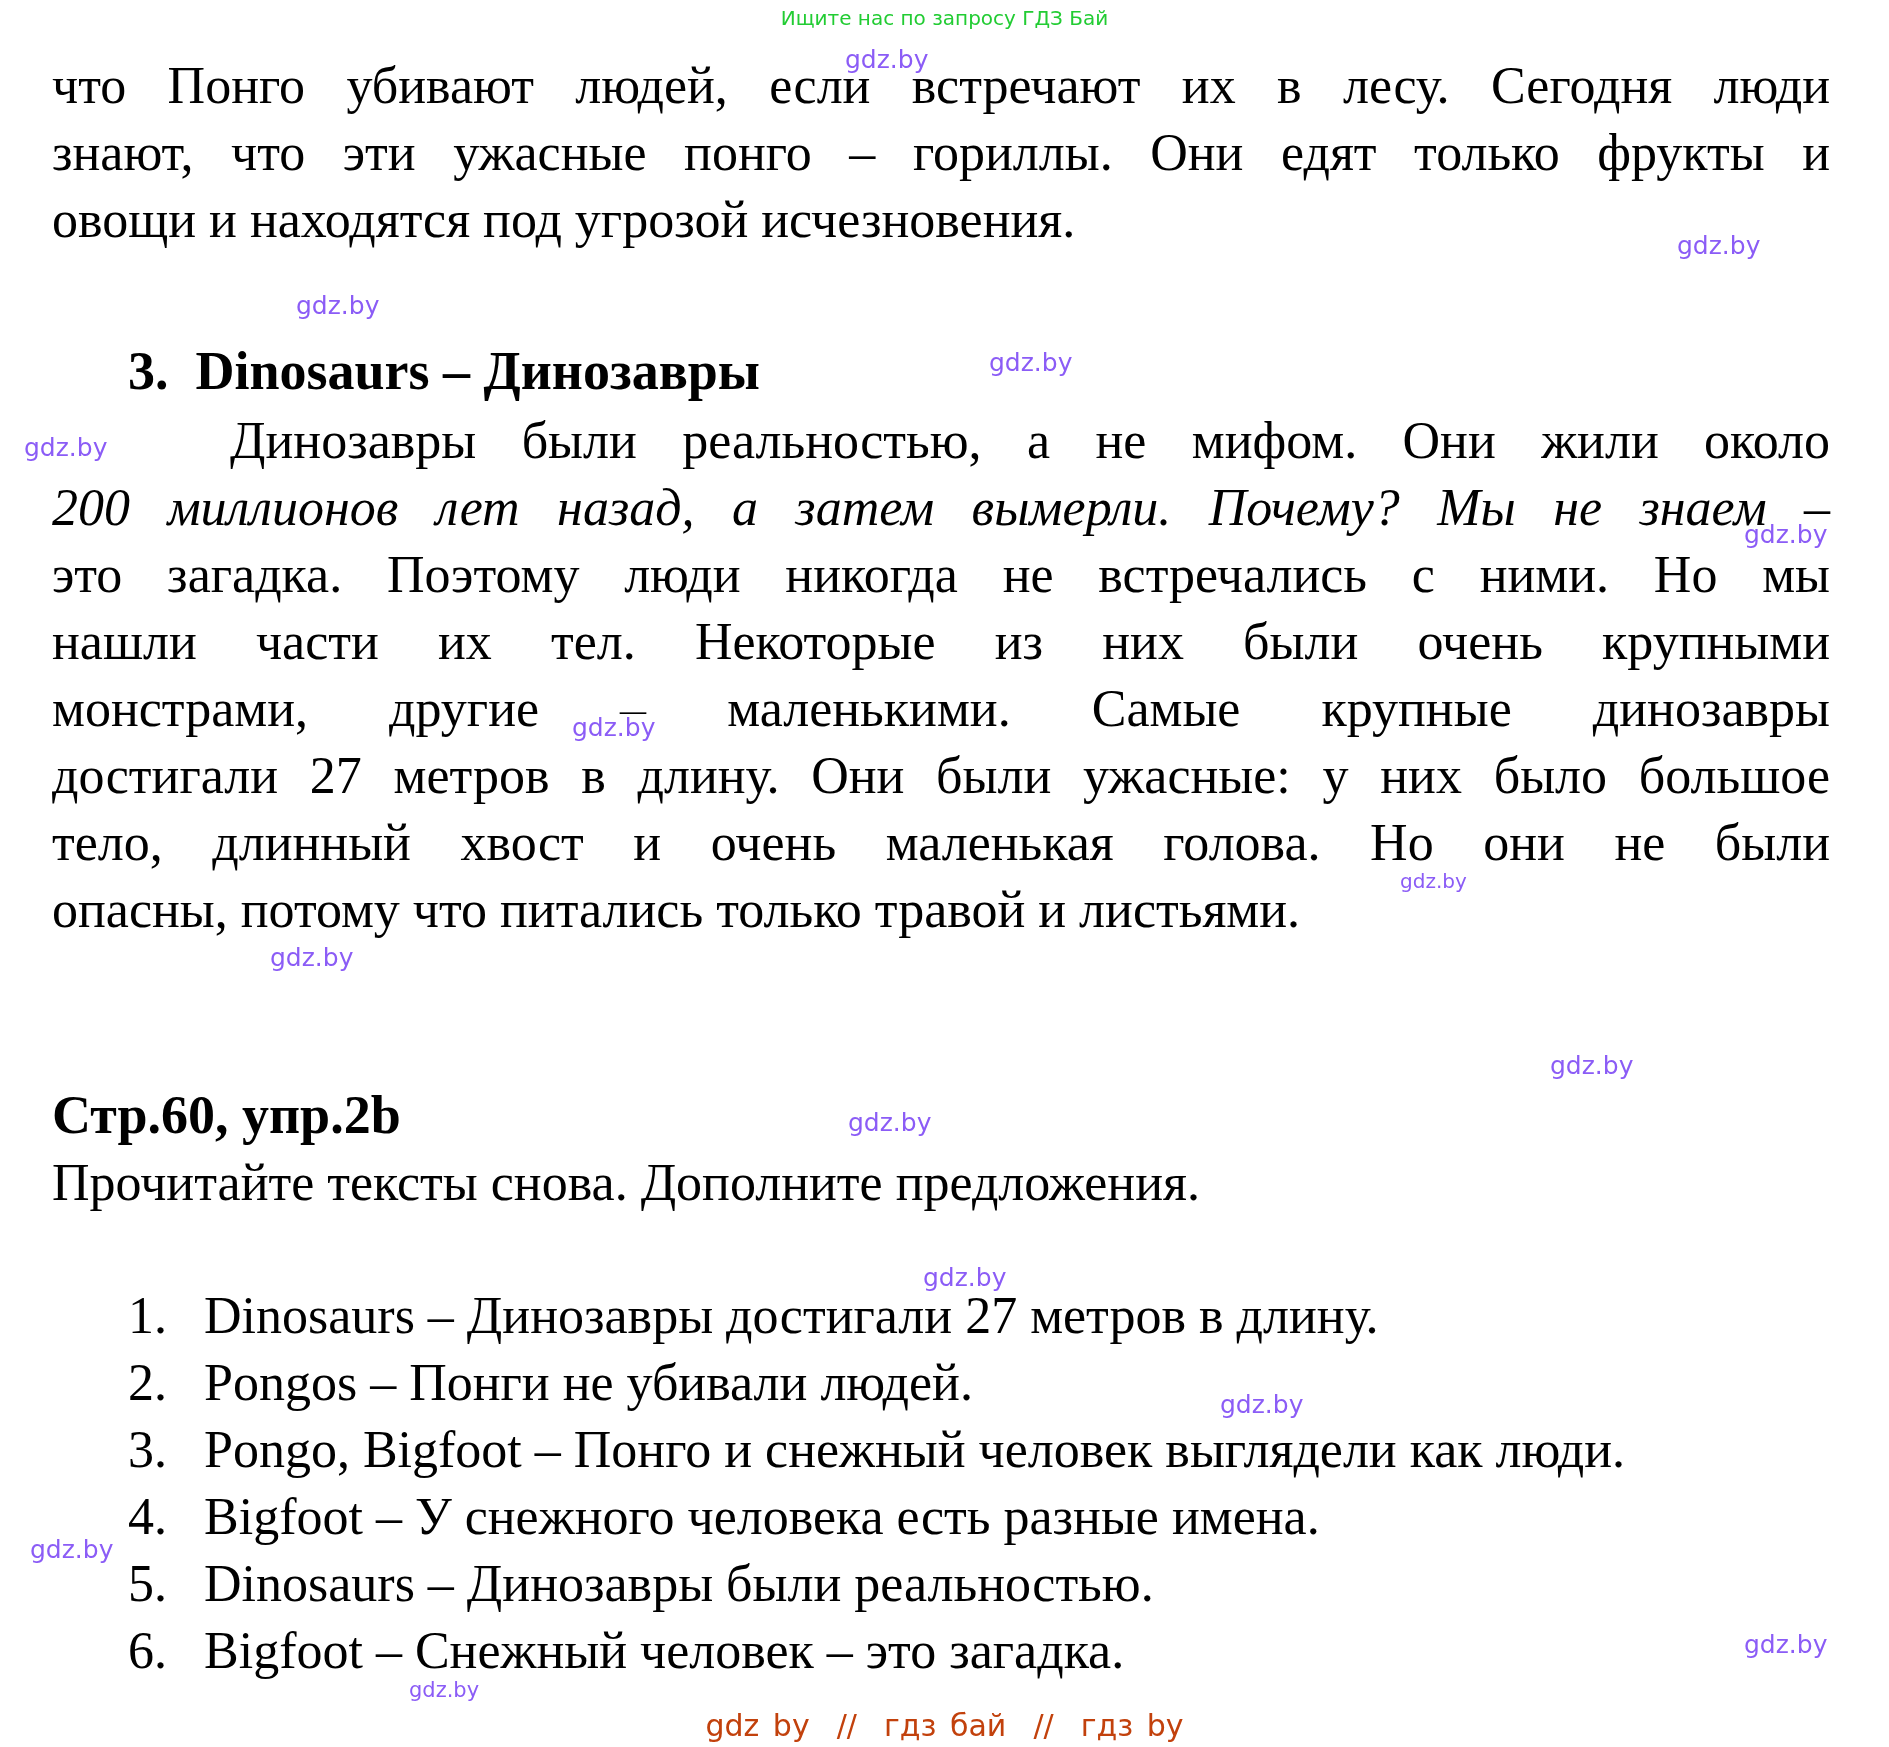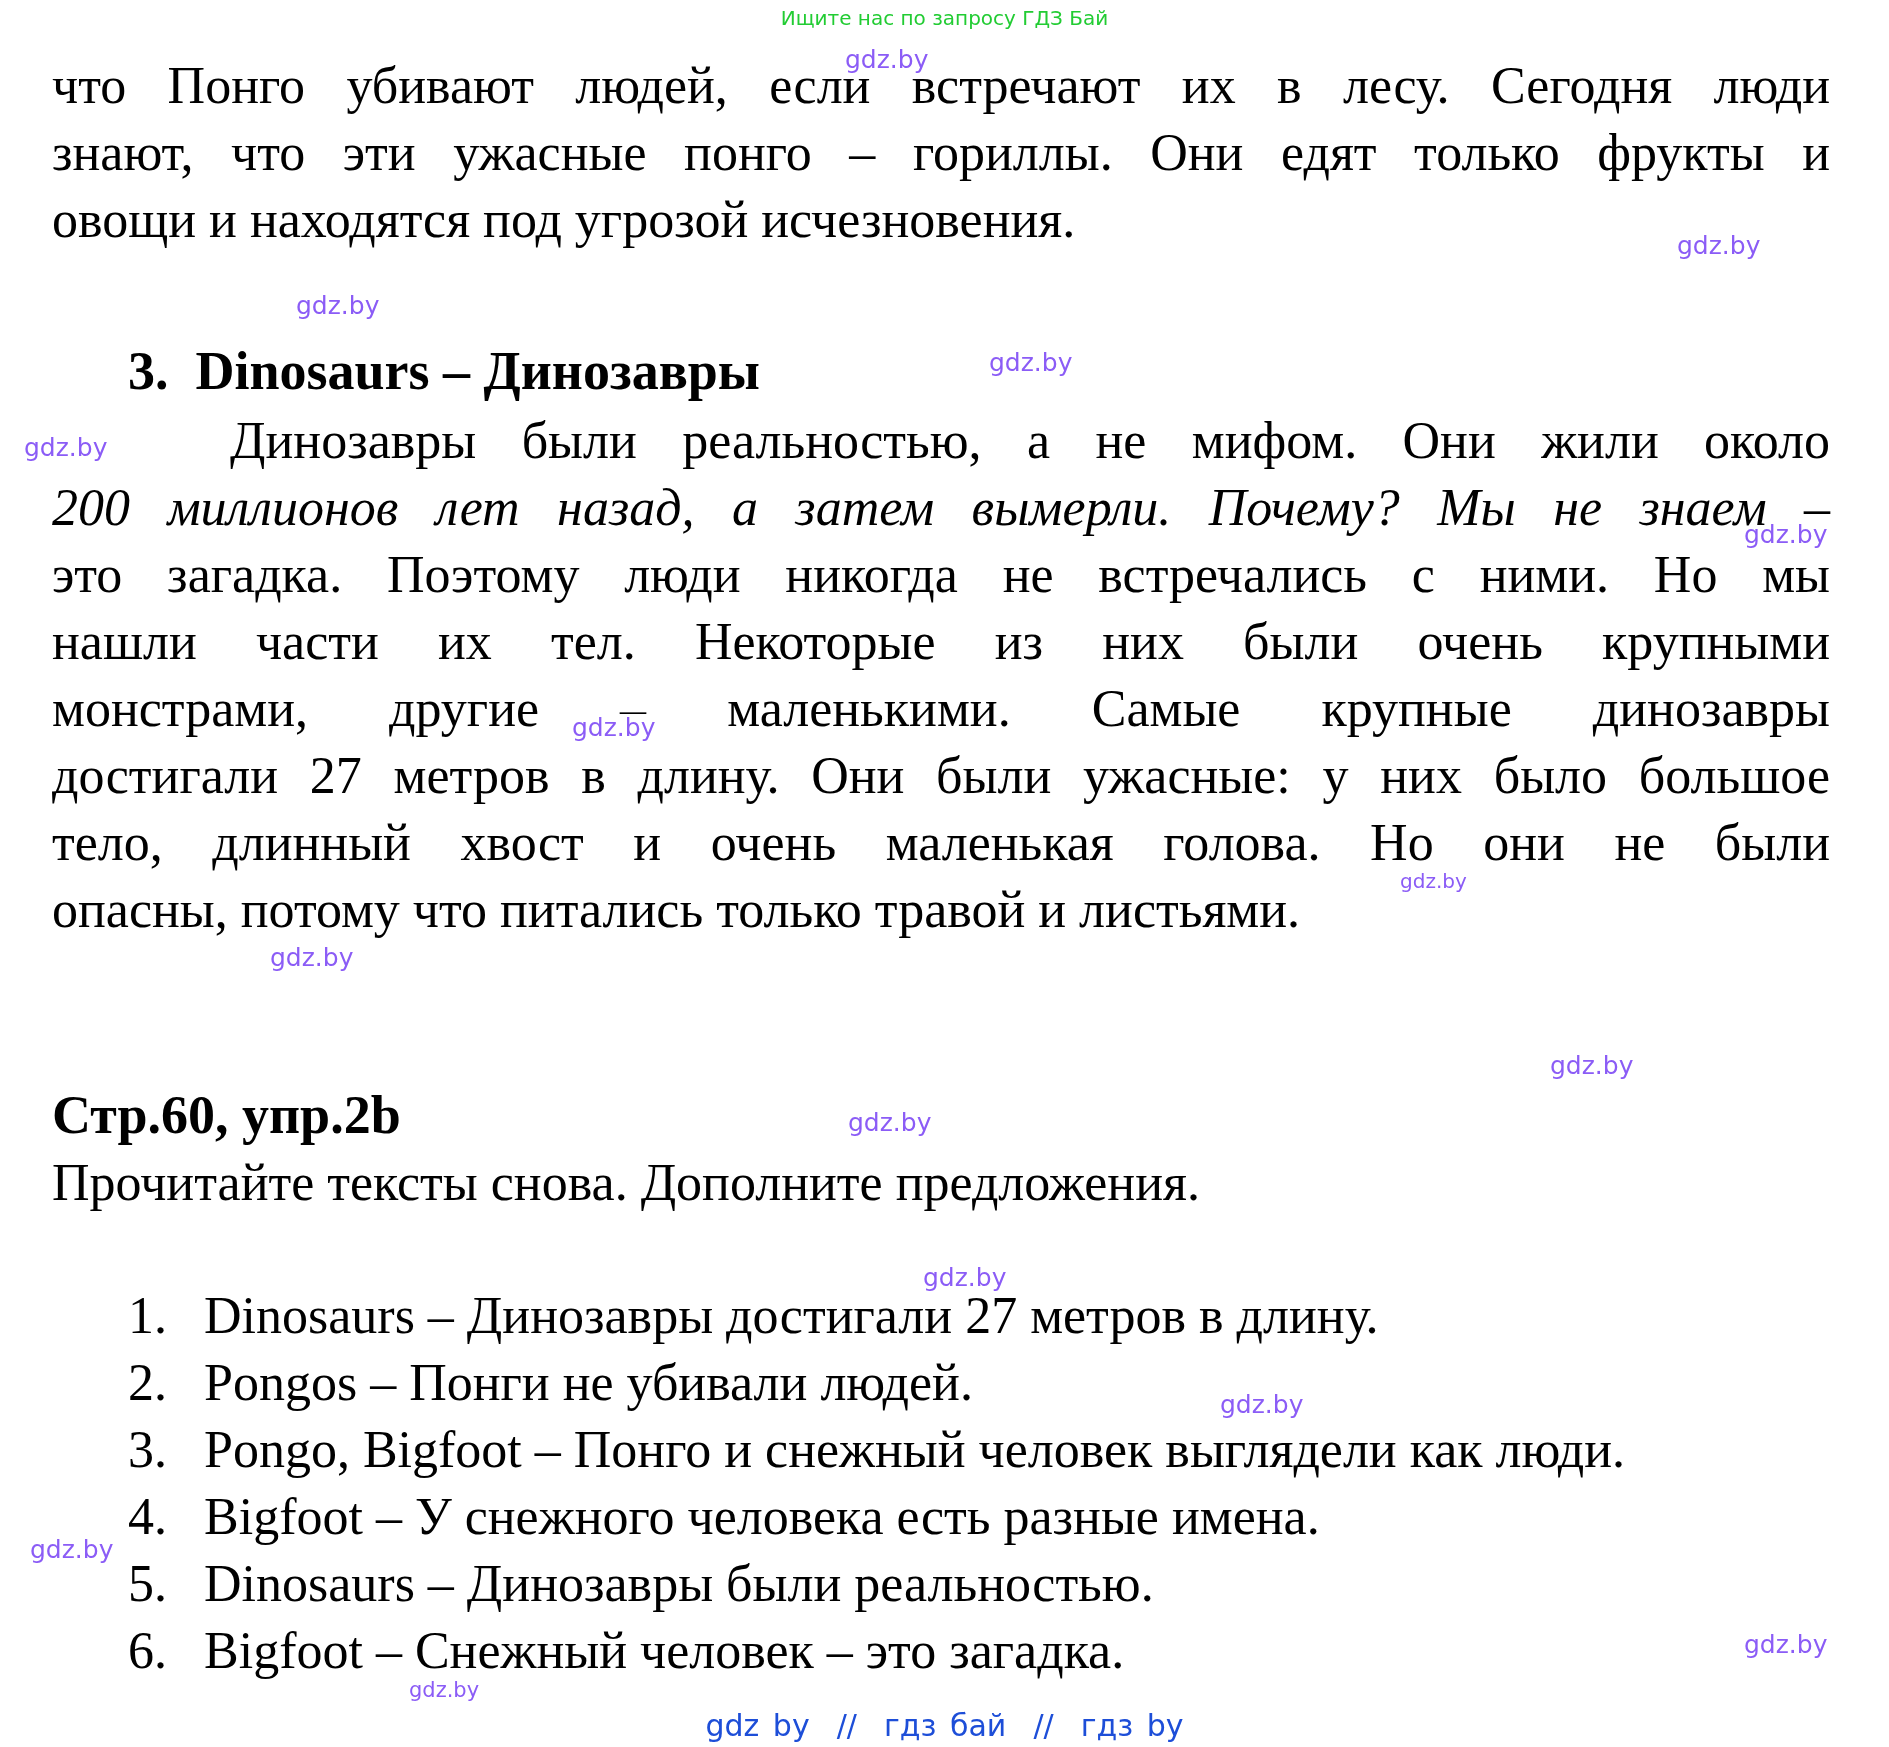--- a/index.html
+++ b/index.html
@@ -7,21 +7,21 @@
       width: 1889px; height: 1747px; position: relative; overflow: hidden;
       background: #ffffff; color: #000;
     }
     .banner {
       position: absolute; top: 0; left: 0; width: 100%; text-align: center;
       font-family: "DejaVu Sans", sans-serif; font-size: 20px; color: #22cc33;
       line-height: 36px; top: 0px;
     }
     .footer {
       position: absolute; left: 0; width: 100%; top: 1708px; text-align: center;
-      font-family: "DejaVu Sans", sans-serif; font-size: 30px; color: #1d4ed8;
+      font-family: "DejaVu Sans", sans-serif; font-size: 30px; color: #c2410c;
       line-height: 36px; word-spacing: 4px;
     }
     .wm {
       position: absolute; font-family: "DejaVu Sans", sans-serif; font-size: 25px;
       color: #8b5cf6; line-height: 28px; white-space: nowrap;
     }
     .serif {
       font-family: "Liberation Serif", serif; font-size: 52px; line-height: 67px;
       position: absolute; left: 52px; width: 1778px;
     }

